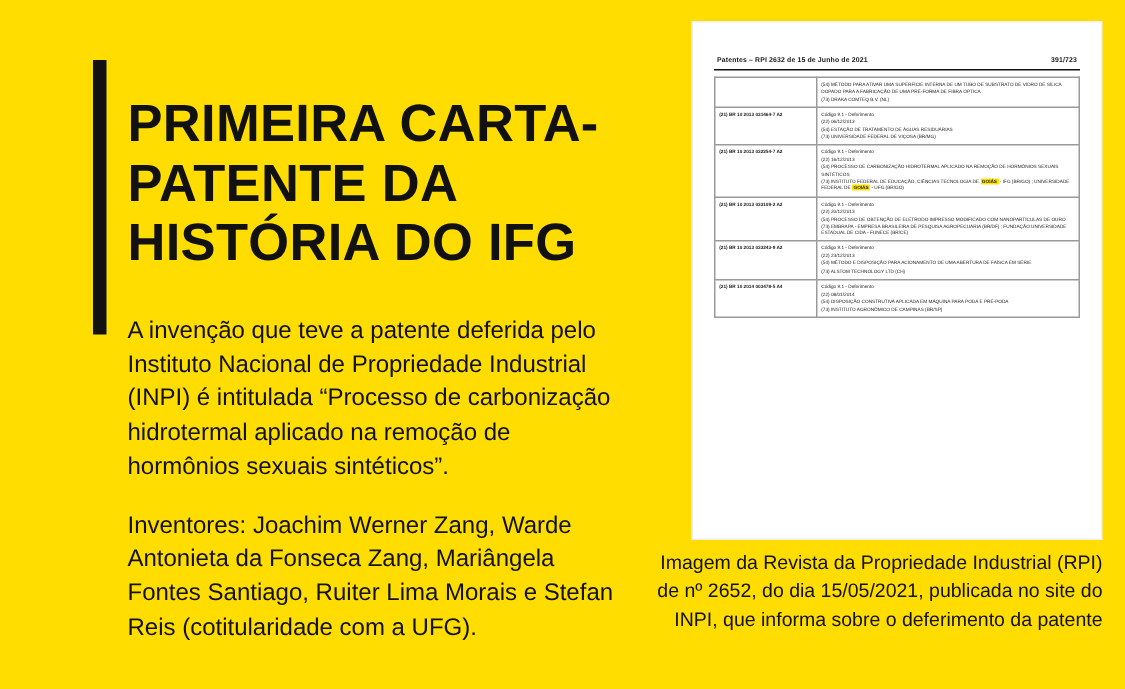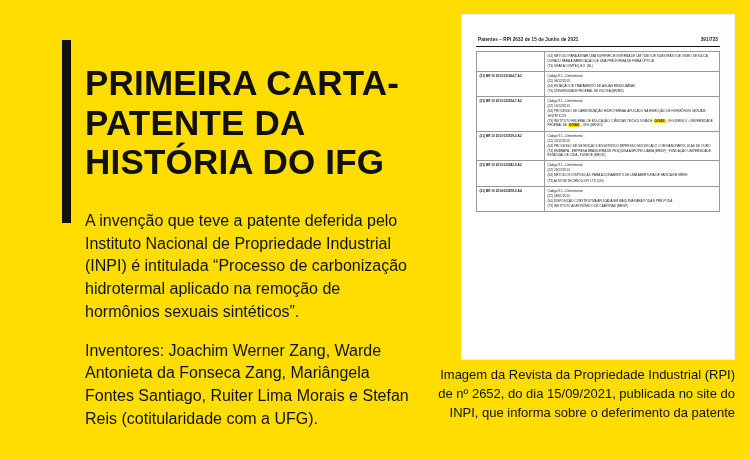--- a/index.html
+++ b/index.html
@@ -217,15 +217,15 @@
               <div>(54) DISPOSIÇÃO CONSTRUTIVA APLICADA EM MÁQUINA PARA PODA E PRÉ-PODA</div>
               <div>(73) INSTITUTO AGRONÔMICO DE CAMPINAS (BR/SP)</div>
             </td>
           </tr>
         </tbody>
       </table>
 
     </div>
   </div>
 
-  <div class="caption">Imagem da Revista da Propriedade Industrial (RPI) de nº 2652, do dia 15/09/2021, publicada no site do INPI, que informa sobre o deferimento da patente</div>
+  <div class="caption">Imagem da Revista da Propriedade Industrial (RPI) de nº 2652, do dia 15/05/2021, publicada no site do INPI, que informa sobre o deferimento da patente</div>
 
 </div>
 
 </body></html>

